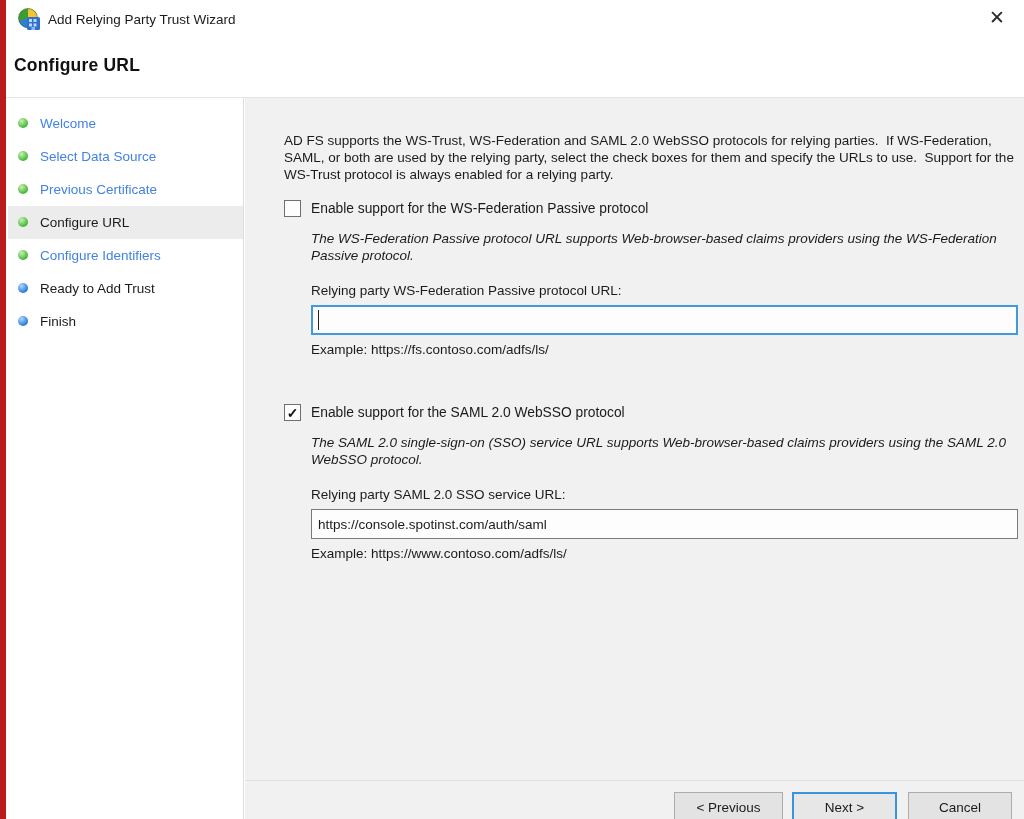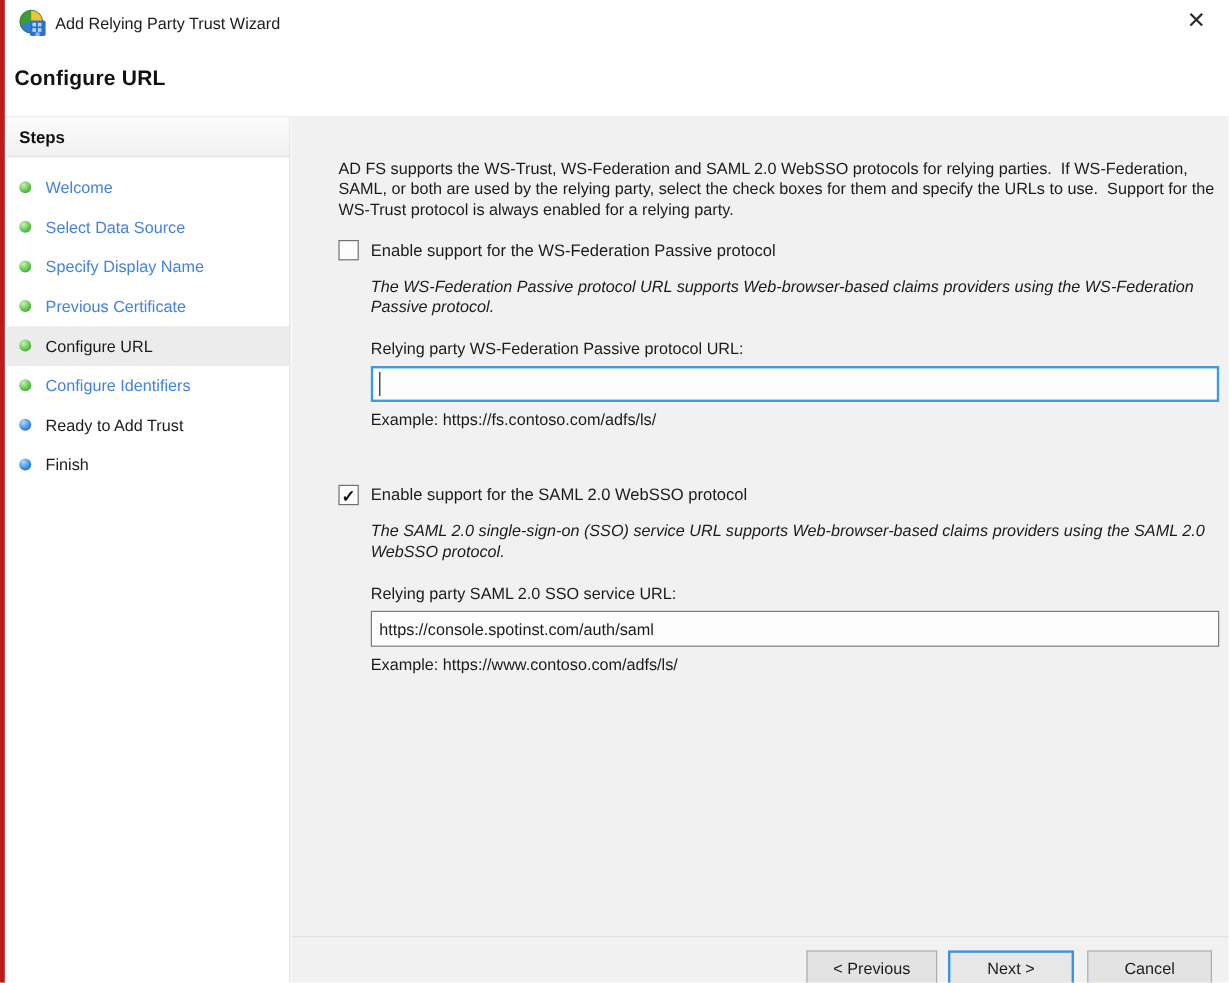--- a/index.html
+++ b/index.html
@@ -2,21 +2,21 @@
 <html><head>
 <meta charset="utf-8">
 <style>
   * { margin:0; padding:0; box-sizing:border-box; }
   html,body { background:#ffffff; }
   body { font-family:"Liberation Sans", sans-serif; color:#1b1b1b; }
 
   .window {
     position:relative; width:1024px; height:819px;
     background:#ffffff; overflow:hidden;
-    border-left:4px solid #b91c1c;
+    border-left:6px solid #b91c1c;
   }
 
   
   .titlebar {
     position:absolute; top:0; left:2px; right:0; height:40px;
     background:#ffffff;
   }
   .app-icon { position:absolute; left:9px; top:7px; width:25px; height:25px; }
   .title-text {
     position:absolute; left:40px; top:12px; font-size:13.5px; color:#1b1b1b;
@@ -128,33 +128,28 @@
       </g>
     </svg>
     <span class="title-text">Add Relying Party Trust Wizard</span>
     <div class="close-btn">✕</div>
   </div>
 
   <div class="page-title">Configure URL</div>
   <div class="body-sep"></div>
 
   <div class="sidebar">
-    <div class="steps-header">Steps</div>
     <div class="steps-list" id="steps-list">
         <div class="step link">
           <span class="bullet green"></span>
           <span class="step-label">Welcome</span>
         </div>
         <div class="step link">
           <span class="bullet green"></span>
           <span class="step-label">Select Data Source</span>
-        </div>
-        <div class="step link">
-          <span class="bullet green"></span>
-          <span class="step-label">Specify Display Name</span>
         </div>
         <div class="step link">
           <span class="bullet green"></span>
           <span class="step-label">Previous Certificate</span>
         </div>
         <div class="step current">
           <span class="bullet green"></span>
           <span class="step-label">Configure URL</span>
         </div>
         <div class="step link">

